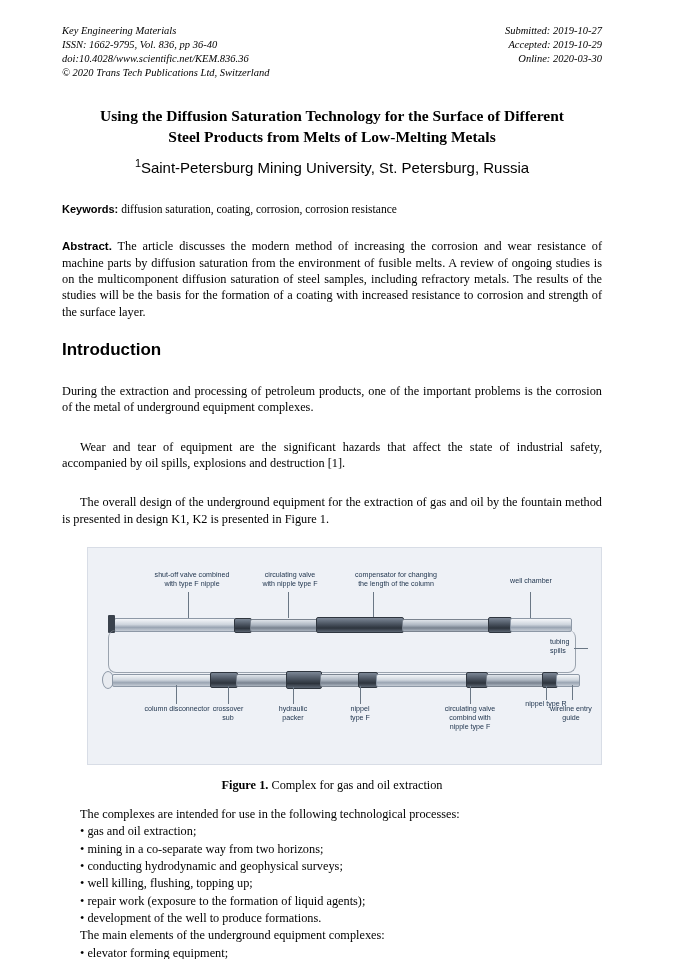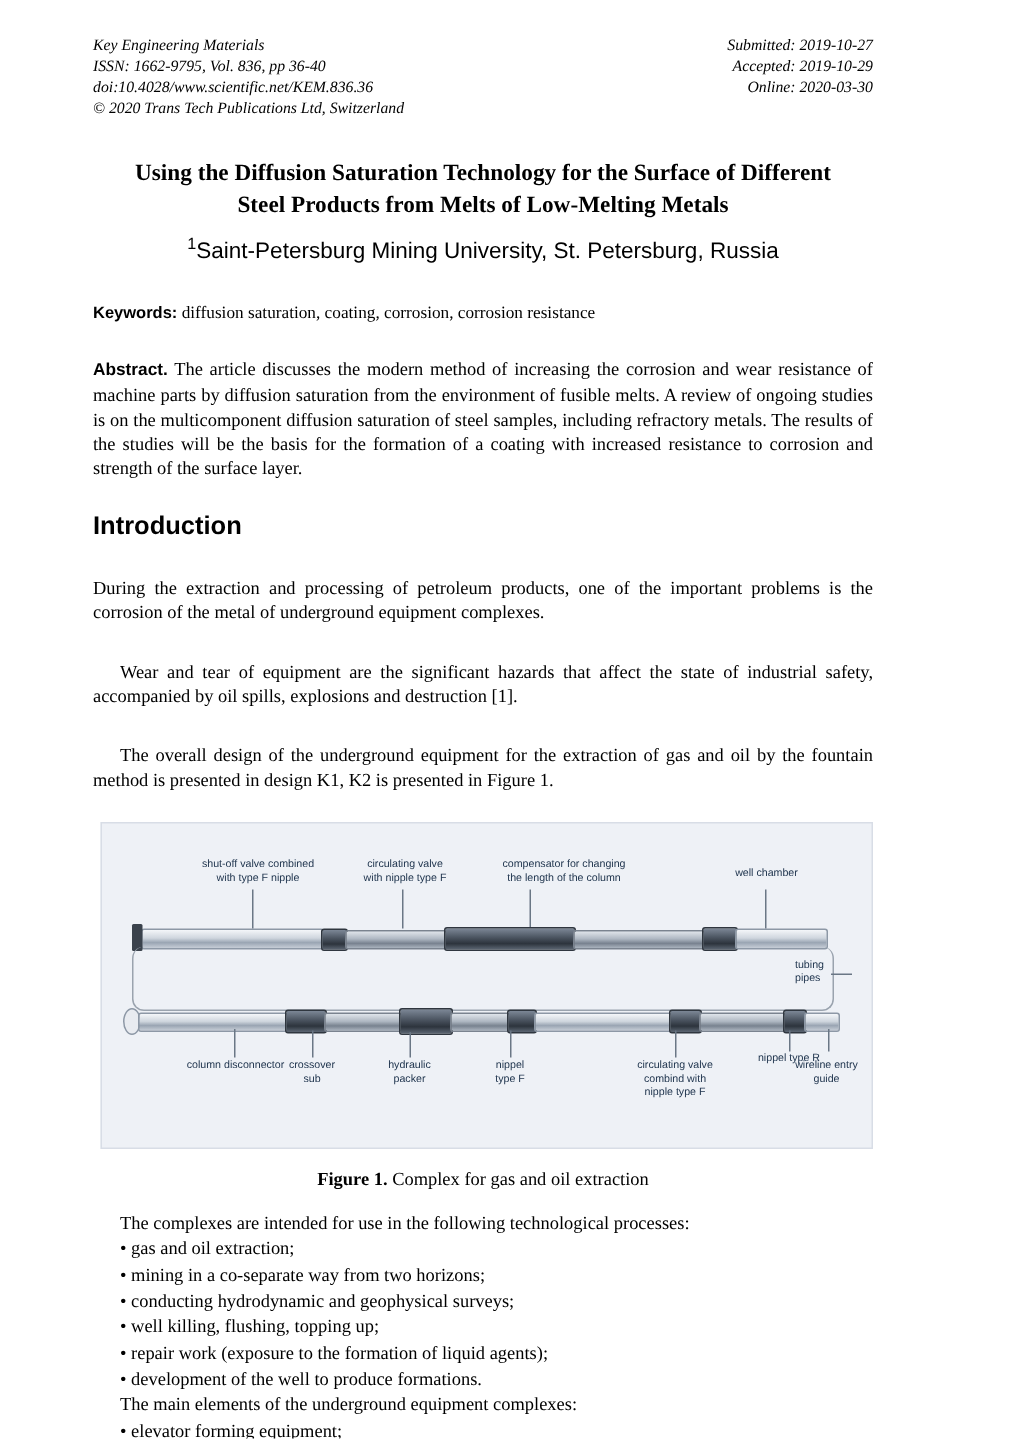--- a/index.html
+++ b/index.html
@@ -13,21 +13,21 @@
     font-family: "Liberation Serif", serif;
     color: #000000;
     position: relative;
     overflow: hidden;
   }
   .page {
     position: relative;
     width: 678px;
     height: 959px;
     box-sizing: border-box;
-    padding: 24px 96px 0 62px;
+    padding: 24px 76px 0 62px;
   }
   
   .header {
     display: flex;
     justify-content: space-between;
     align-items: flex-start;
     font-style: italic;
     font-size: 10.5px;
     line-height: 1.33;
   }
@@ -254,21 +254,21 @@
 
       <div class="fig-label" style="left:48px; top:23px; width:112px; white-space:pre-line;">shut-off valve combined
 with type F nipple</div>
       <div class="fig-label" style="left:152px; top:23px; width:100px; white-space:pre-line;">circulating valve
 with nipple type F</div>
       <div class="fig-label" style="left:246px; top:23px; width:124px; white-space:pre-line;">compensator for changing
 the length of the column</div>
       <div class="fig-label" style="left:404px; top:29px; width:78px;">well chamber</div>
 
       <div class="fig-label" style="left:462px; top:90px; width:46px; text-align:left; white-space:pre-line;">tubing
-pipes</div>
+spills</div>
 
       <div class="fig-label" style="left:38px; top:157px; width:102px;">column disconnector</div>
       <div class="fig-label" style="left:112px; top:157px; width:56px; white-space:pre-line;">crossover
 sub</div>
       <div class="fig-label" style="left:176px; top:157px; width:58px; white-space:pre-line;">hydraulic
 packer</div>
       <div class="fig-label" style="left:248px; top:157px; width:48px; white-space:pre-line;">nippel
 type F</div>
       <div class="fig-label" style="left:336px; top:157px; width:92px; white-space:pre-line;">circulating valve
 combind with

